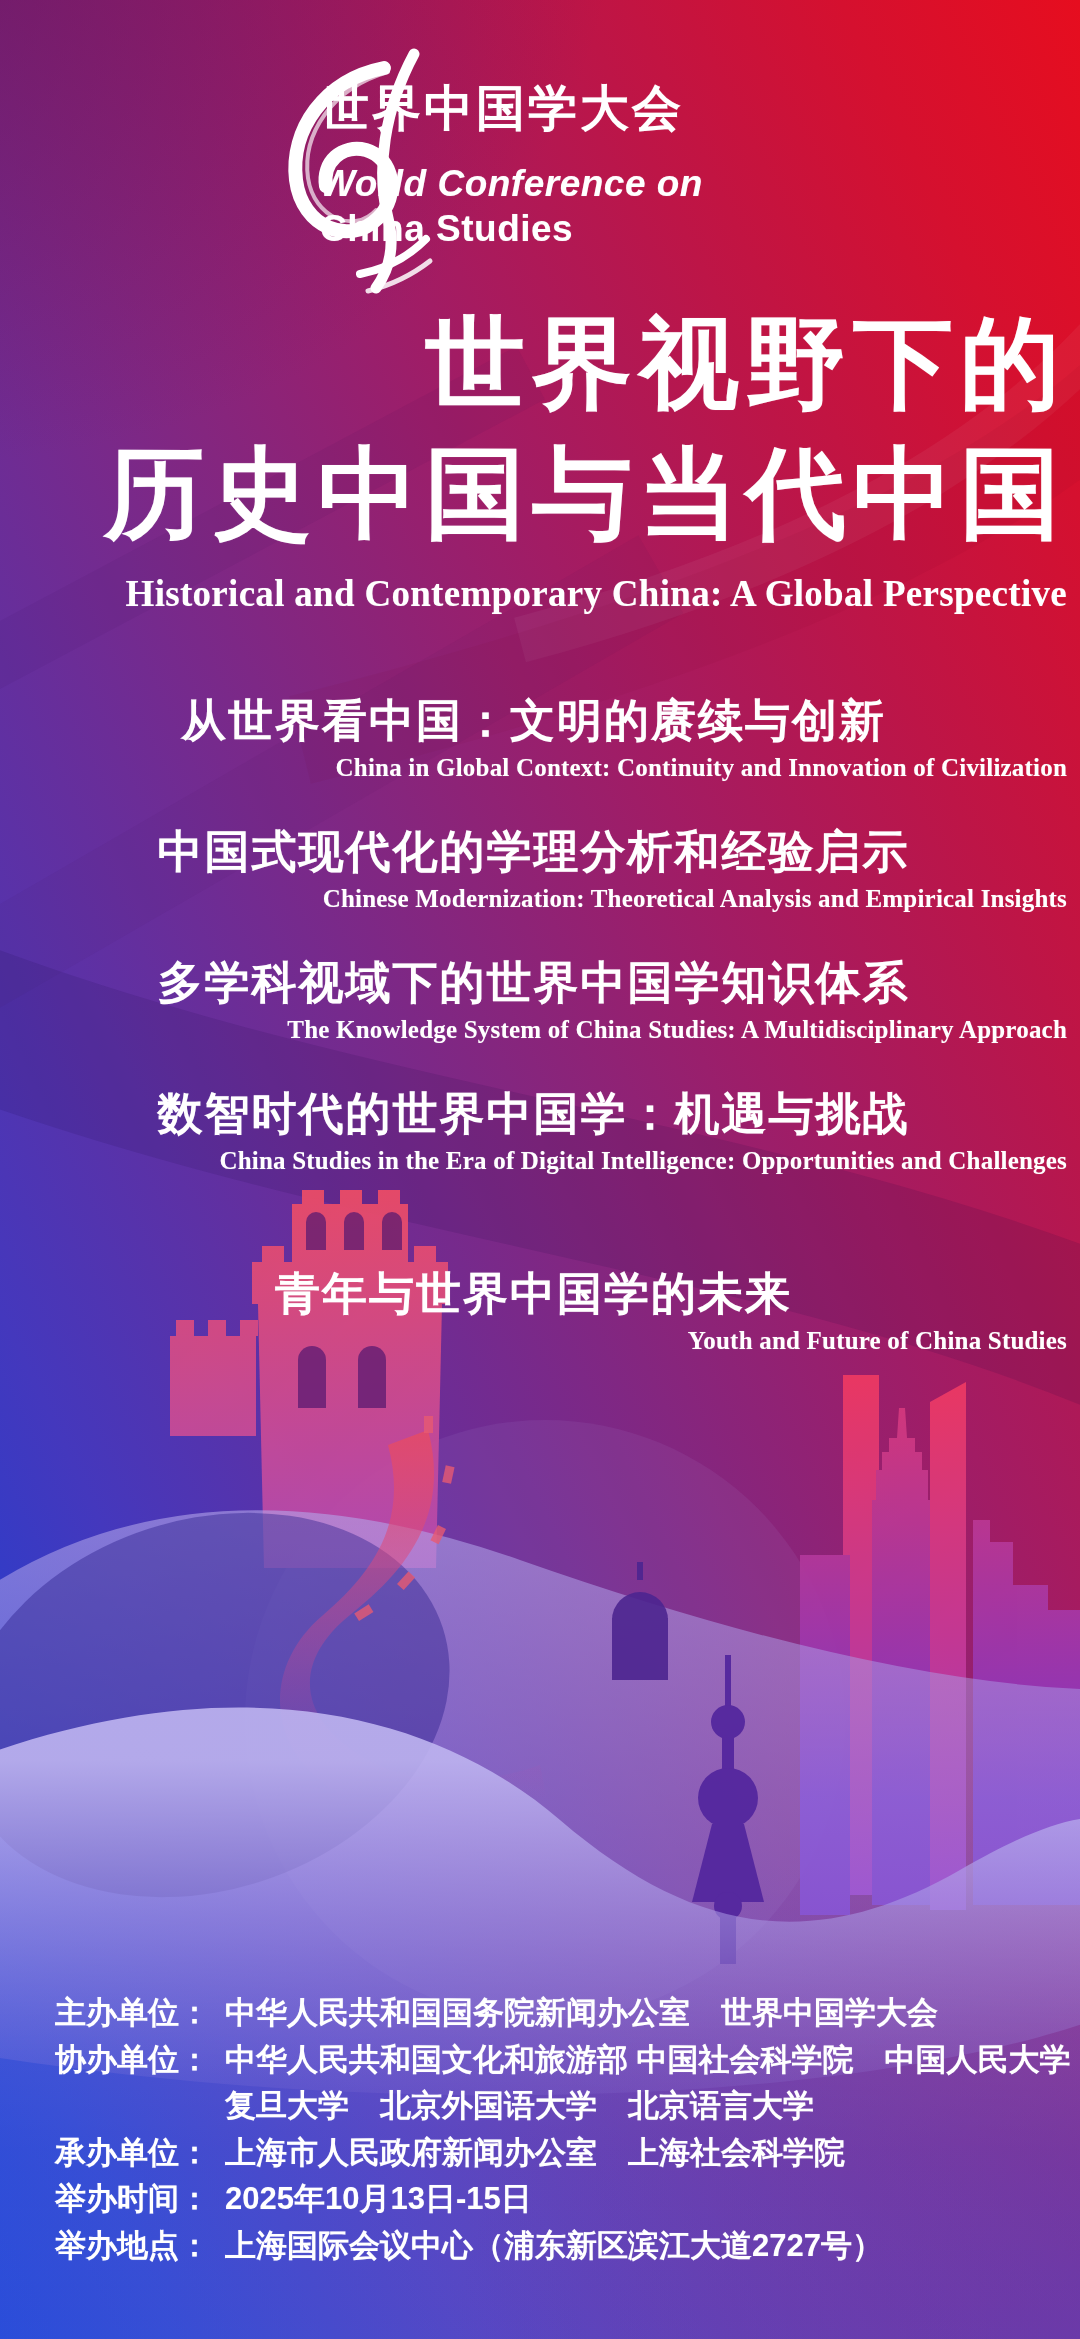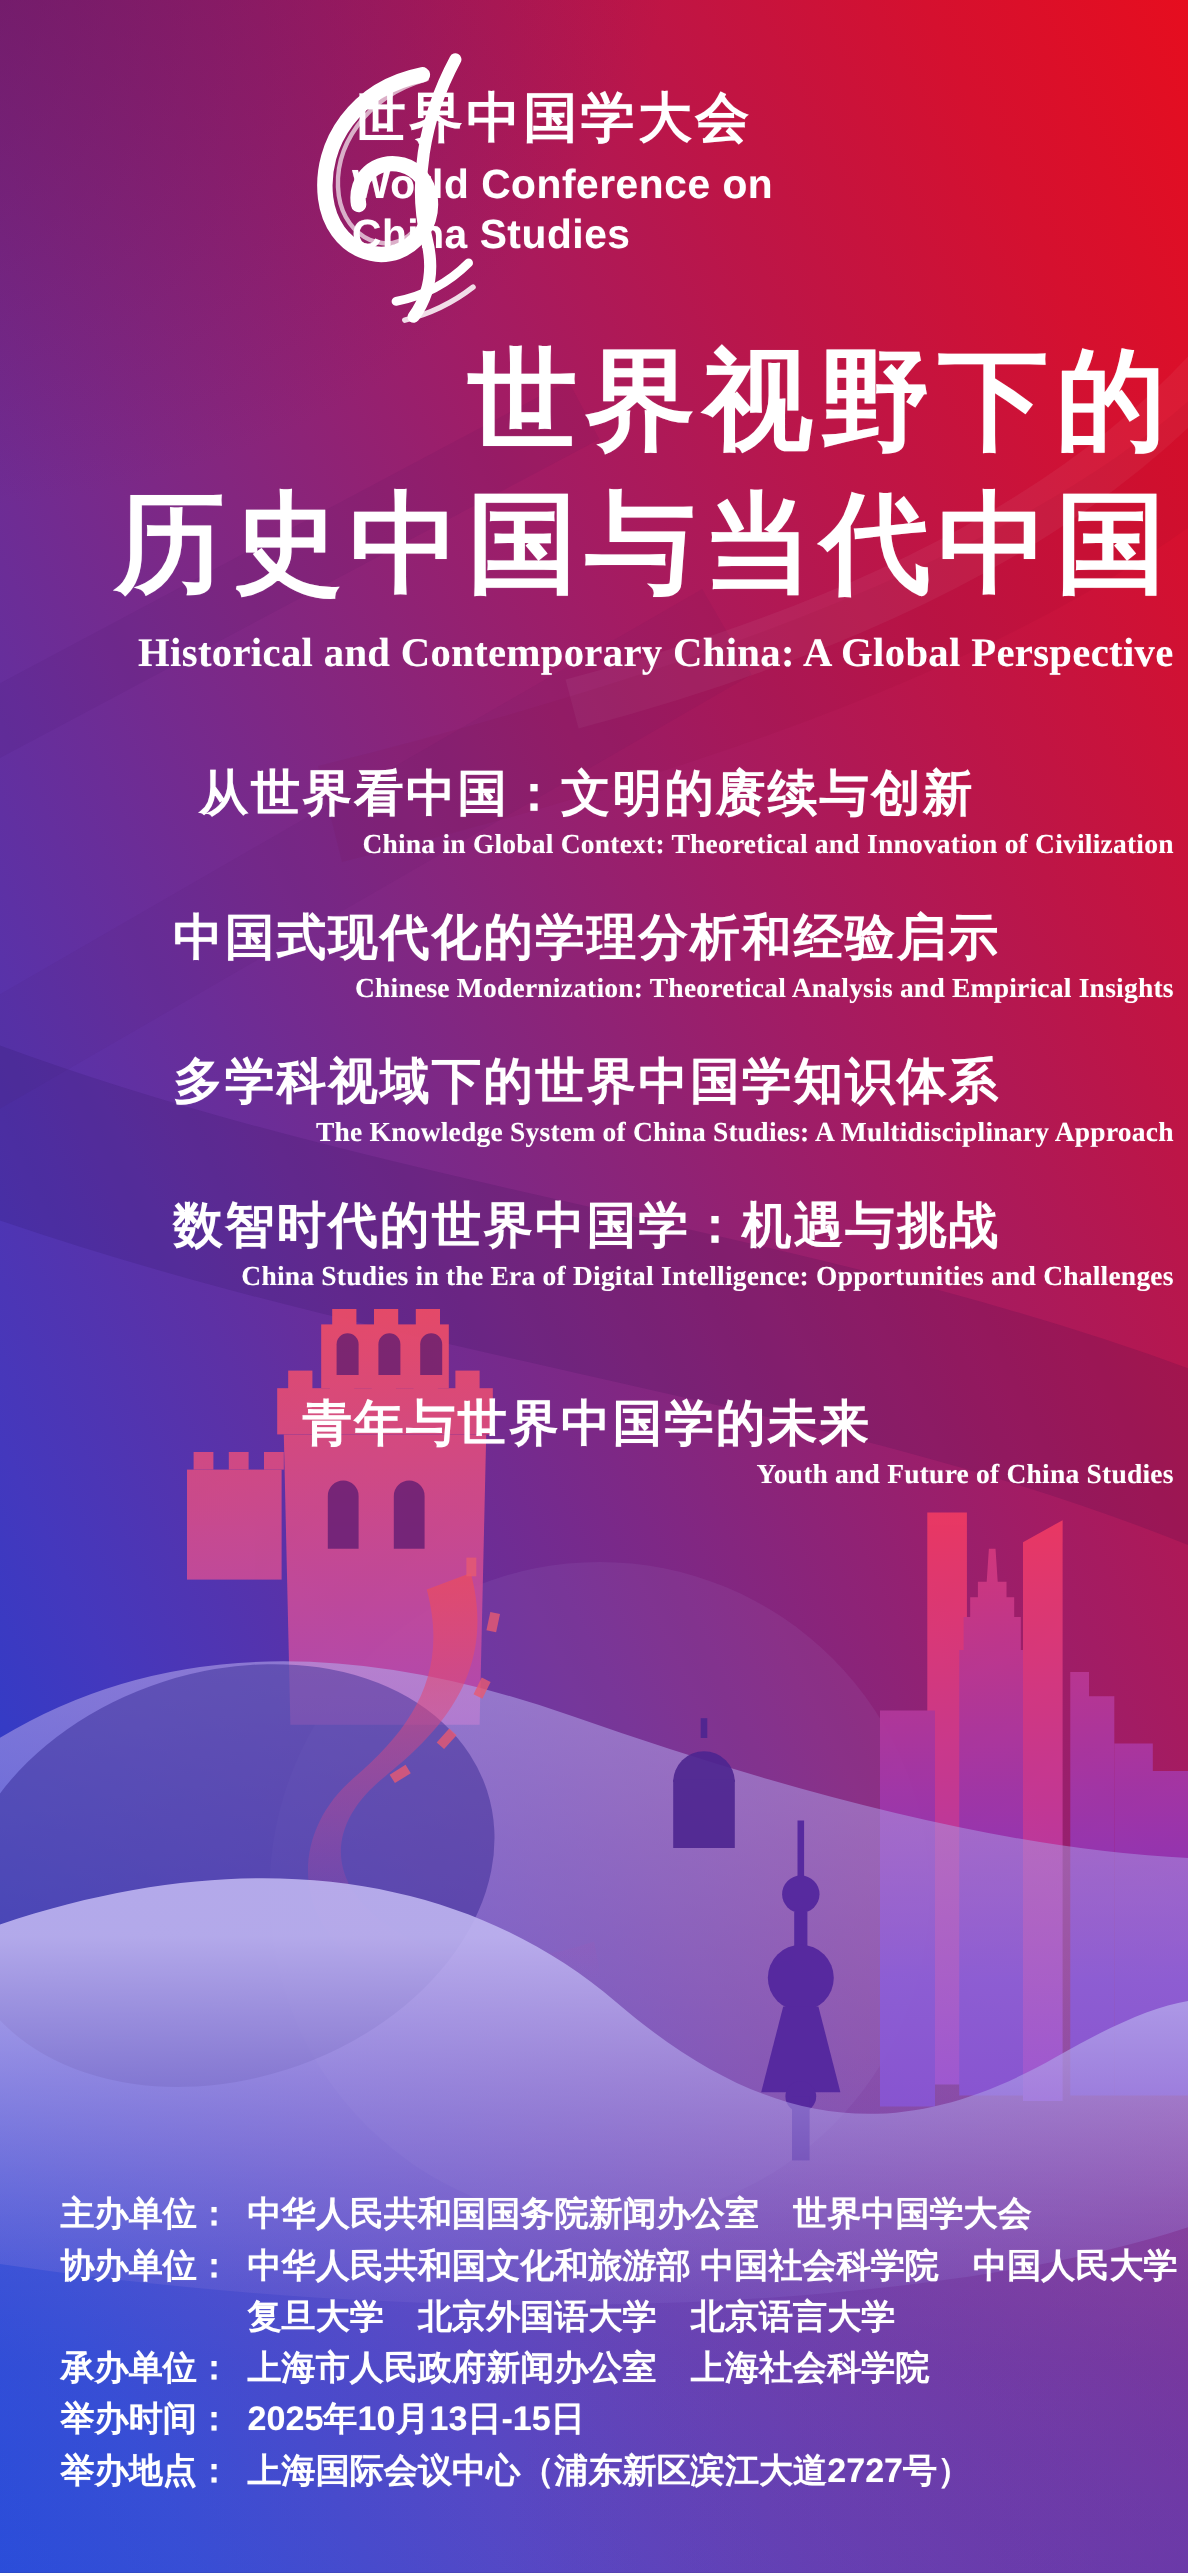--- a/index.html
+++ b/index.html
@@ -13,21 +13,21 @@
         #e80d1d 0%, #d5102f 12%, #bd1547 24%, #a21c64 37%, #84267f 50%,
         #642f9e 64%, #4438bd 78%, #1d40d2 92%, #0c3fd8 100%);
     padding-left: 25px;
   }
   .art{position:absolute;left:0;top:0;pointer-events:none;}
   
   .logo-mark{position:absolute;left:262px;top:48px;}
   .logo-text{position:absolute;left:320px;top:84px;line-height:1;}
   .logo-zh{font-size:49px;font-weight:700;letter-spacing:3px;}
   .logo-en{font-size:37px;font-weight:700;line-height:45px;letter-spacing:.5px;}
-  .logo-en.first{margin-top:12px;}
+  .logo-en.first{margin-top:28px;font-style:italic;}
   
   .main-title{position:absolute;left:0;right:38px;top:300px;text-align:right;
     font-family:"Liberation Serif",serif;font-weight:700;white-space:nowrap;}
   .mt-zh1{font-size:100px;letter-spacing:7px;line-height:130px;}
   .mt-zh2{font-size:100px;letter-spacing:7px;line-height:130px;}
   .mt-en{font-size:37px;letter-spacing:.3px;margin-top:14px;line-height:40px;}
   
   .topic{position:absolute;left:0;right:38px;text-align:right;white-space:nowrap;}
   .topic-zh{font-family:"Liberation Serif",serif;font-size:45px;font-weight:700;
     letter-spacing:2px;line-height:56px;text-align:center;}
@@ -171,21 +171,21 @@
   </div>
 
   <div class="main-title">
     <div class="mt-zh1 txt">世界视野下的</div>
     <div class="mt-zh2 txt">历史中国与当代中国</div>
     <div class="mt-en txt">Historical and Contemporary China: A Global Perspective</div>
   </div>
 
   <div class="topic topic1">
     <div class="topic-zh txt">从世界看中国：文明的赓续与创新</div>
-    <div class="topic-en txt">China in Global Context: Theoretical and Innovation of Civilization</div>
+    <div class="topic-en txt">China in Global Context: Continuity and Innovation of Civilization</div>
   </div>
   <div class="topic topic2">
     <div class="topic-zh txt">中国式现代化的学理分析和经验启示</div>
     <div class="topic-en txt">Chinese Modernization: Theoretical Analysis and Empirical Insights</div>
   </div>
   <div class="topic topic3">
     <div class="topic-zh txt">多学科视域下的世界中国学知识体系</div>
     <div class="topic-en txt">The Knowledge System of China Studies: A Multidisciplinary Approach</div>
   </div>
   <div class="topic topic4">

